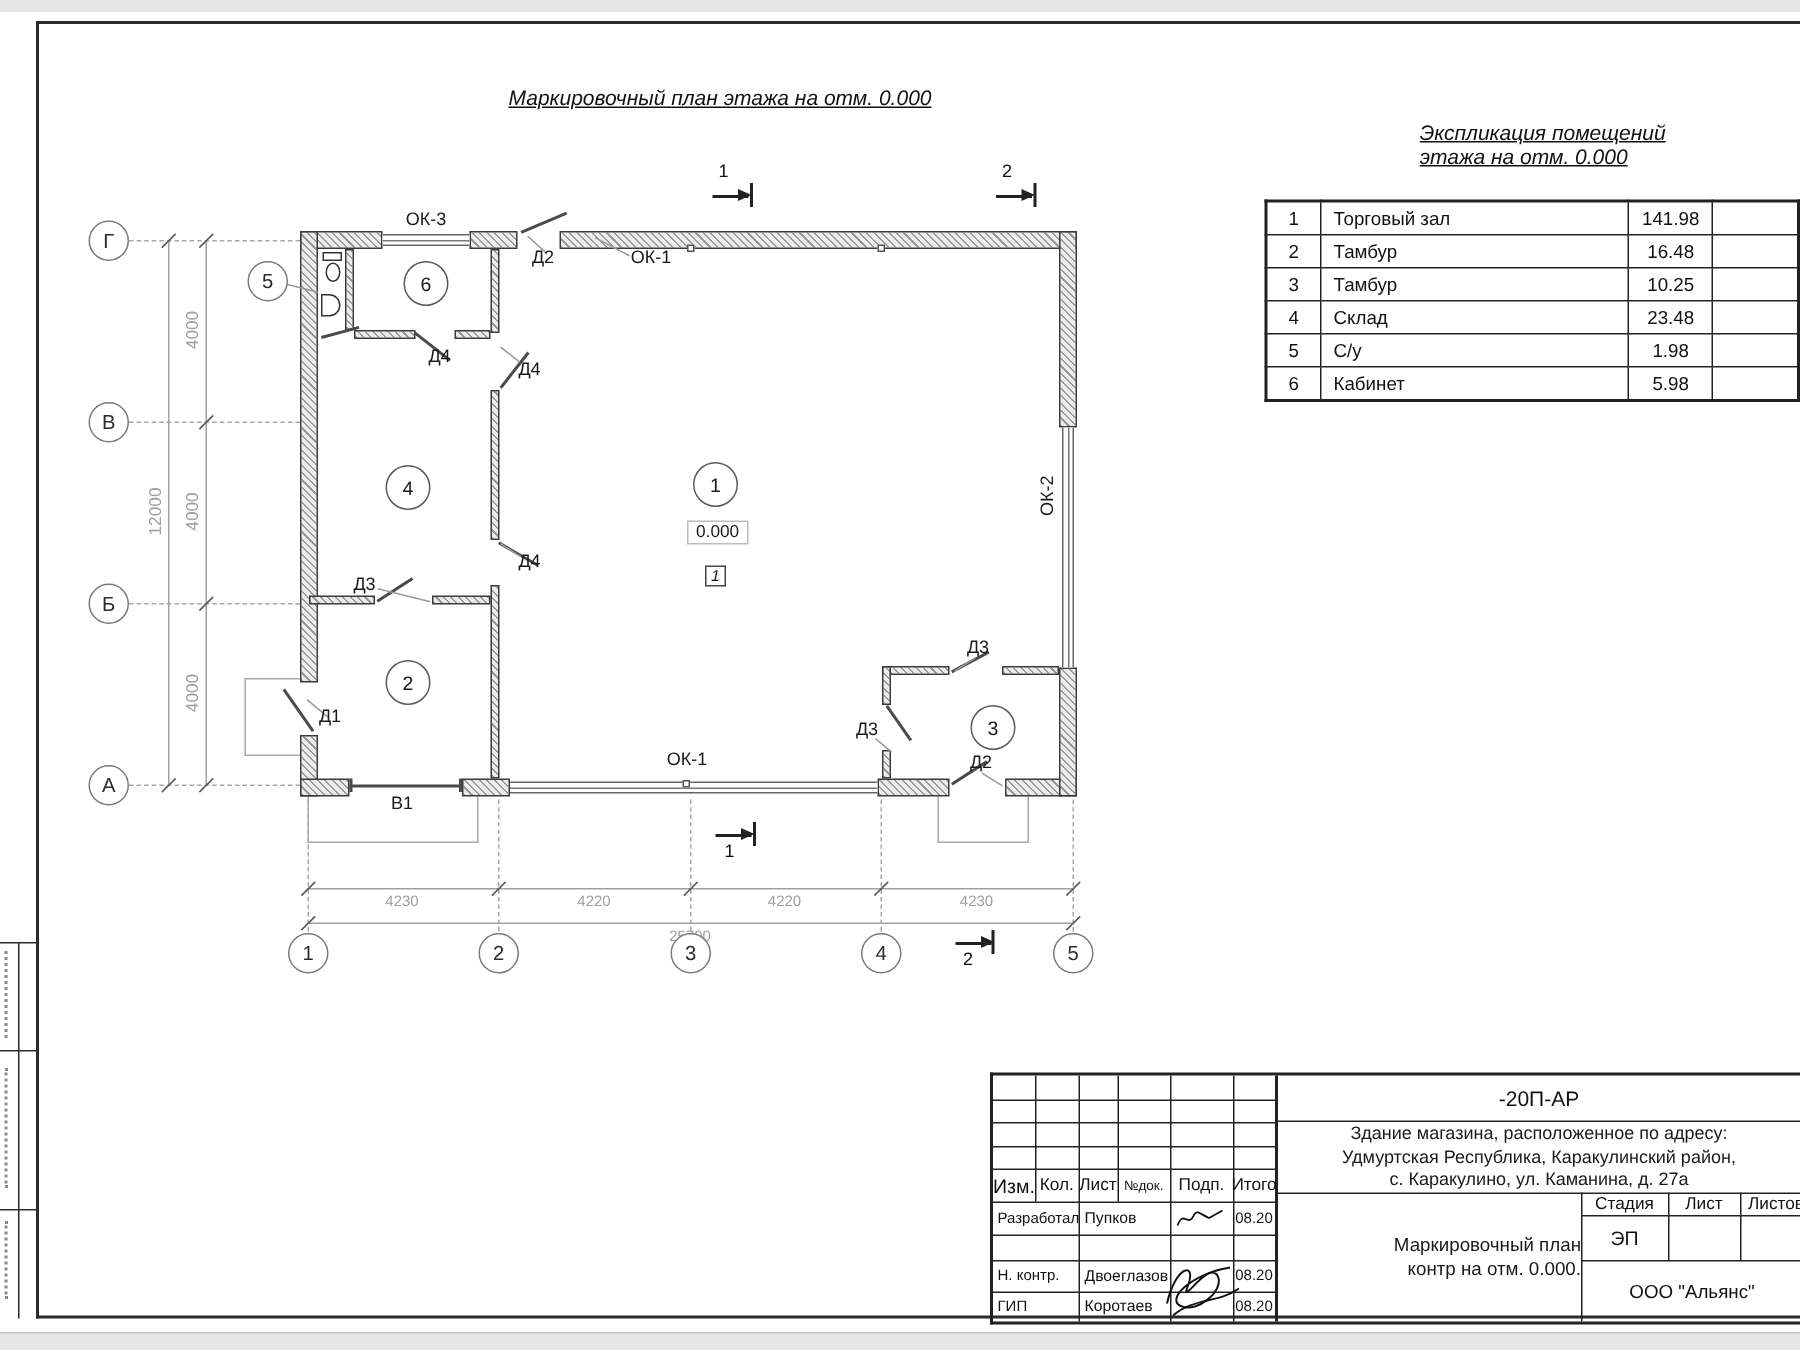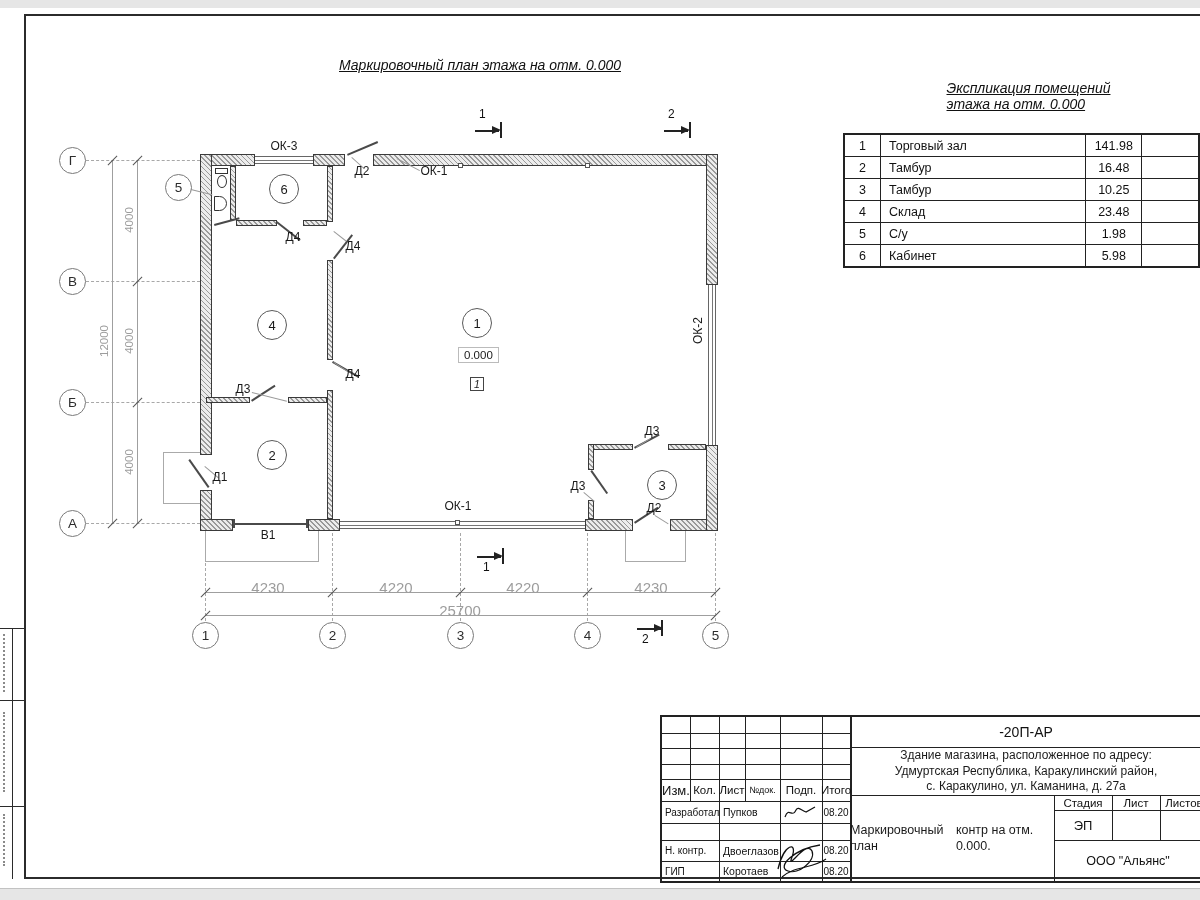--- a/index.html
+++ b/index.html
@@ -18,21 +18,21 @@
   .winh{position:absolute;height:8px;background:#fff;border-top:1px solid #666;border-bottom:1px solid #666;box-sizing:border-box;}
   .winh::after{content:"";position:absolute;left:0;right:0;top:2.5px;height:1px;background:#777;}
   .winv{position:absolute;width:8px;background:#fff;border-left:1px solid #666;border-right:1px solid #666;box-sizing:border-box;}
   .winv::after{content:"";position:absolute;top:0;bottom:0;left:2.5px;width:1px;background:#777;}
   .lf{position:absolute;height:1.5px;background:#4a4a4a;transform-origin:0 0;}
   .ld{position:absolute;height:1px;background:#9a9a9a;transform-origin:0 0;}
   .dash-h{position:absolute;height:0;border-top:1px dashed #a8a8a8;}
   .dash-v{position:absolute;width:0;border-left:1px dashed #a8a8a8;}
   .dim{position:absolute;background:#9f9f9f;}
   .tk{position:absolute;width:13px;height:1px;background:#555;transform:rotate(-45deg);}
-  .dimtxt{position:absolute;font-size:15px;color:#9d9d9d;transform:translate(-50%,0);white-space:nowrap;}
+  .dimtxt{position:absolute;font-size:10px;color:#9d9d9d;transform:translate(-50%,0);white-space:nowrap;margin-top:17px;}
   .dimtxt-v{position:absolute;font-size:11.5px;color:#9d9d9d;transform:translate(-50%,-50%) rotate(-90deg);white-space:nowrap;}
   .bub{position:absolute;width:27px;height:27px;border:1px solid #7a7a7a;border-radius:50%;background:#fff;
     display:flex;align-items:center;justify-content:center;font-size:13.5px;color:#2c2c2c;box-sizing:border-box;}
   .rc{position:absolute;width:30px;height:30px;border:1px solid #5a5a5a;border-radius:50%;background:#fff;
     display:flex;align-items:center;justify-content:center;font-size:13px;box-sizing:border-box;}
   .lbl{position:absolute;font-size:12px;transform:translate(-50%,0);white-space:nowrap;}
   .lbl-v{position:absolute;font-size:12px;writing-mode:vertical-rl;transform:rotate(180deg);white-space:nowrap;}
   .secline{position:absolute;height:1.5px;background:#222;}
   .secline::after{content:"";position:absolute;right:-2px;top:-4px;border-left:9px solid #222;
     border-top:4px solid transparent;border-bottom:4px solid transparent;}
@@ -327,21 +327,21 @@
     <path d="M10,34 C16,8 30,6 24,22 C18,38 38,4 44,16 C48,26 30,40 20,36 C8,32 26,14 52,10" fill="none" stroke="#111" stroke-width="1.3"></path>
     <path d="M14,42 C28,30 44,34 58,24" fill="none" stroke="#111" stroke-width="1.1"></path>
   </svg>
 
   <div class="tbc" style="left:188px;top:0;width:352px;height:30px;font-size:14px">-20П-АР</div>
   <div class="abs" style="left:188px;top:31px;width:352px;height:47px;text-align:center;font-size:12px;line-height:15.5px">
     <div>Здание магазина, расположенное по адресу:</div>
     <div>Удмуртская Республика, Каракулинский район,</div>
     <div>с. Каракулино, ул. Каманина, д. 27а</div>
   </div>
-  <div class="abs" style="left:188px;top:78px;width:204px;height:86px;display:flex;flex-direction:row;align-items:center;justify-content:center;font-size:12.5px;line-height:16px">
+  <div class="abs" style="left:188px;top:78px;width:204px;height:86px;display:flex;flex-direction:column;align-items:flex-end;justify-content:center;font-size:12.5px;line-height:16px">
     <div>Маркировочный план</div>
     <div>контр на отм. 0.000.</div>
   </div>
   <div class="tbc" style="left:392px;top:78px;width:58px;height:15px;font-size:11.5px">Стадия</div>
   <div class="tbc" style="left:450px;top:78px;width:48px;height:15px;font-size:11.5px">Лист</div>
   <div class="tbc" style="left:498px;top:78px;width:48px;height:15px;font-size:11.5px">Листов</div>
   <div class="tbc" style="left:392px;top:93px;width:58px;height:30px;font-size:13px">ЭП</div>
   <div class="tbc" style="left:392px;top:123px;width:148px;height:41px;font-size:12.5px">ООО "Альянс"</div>
 </div>
 

